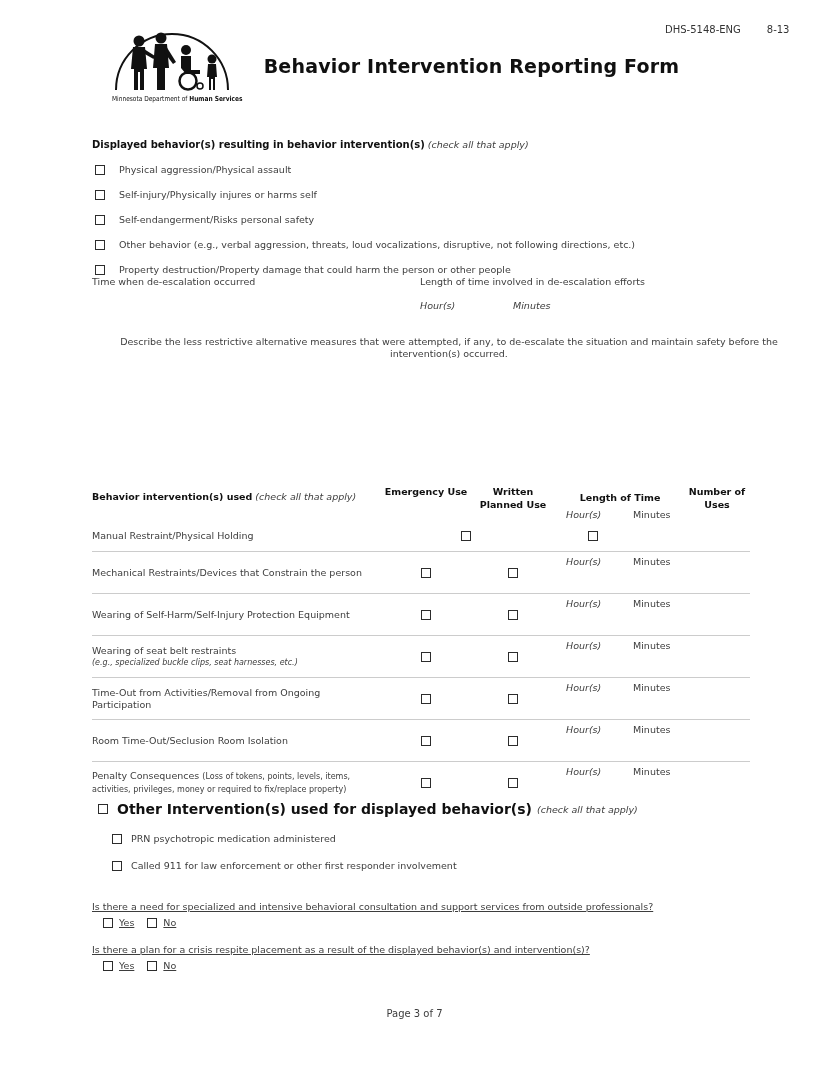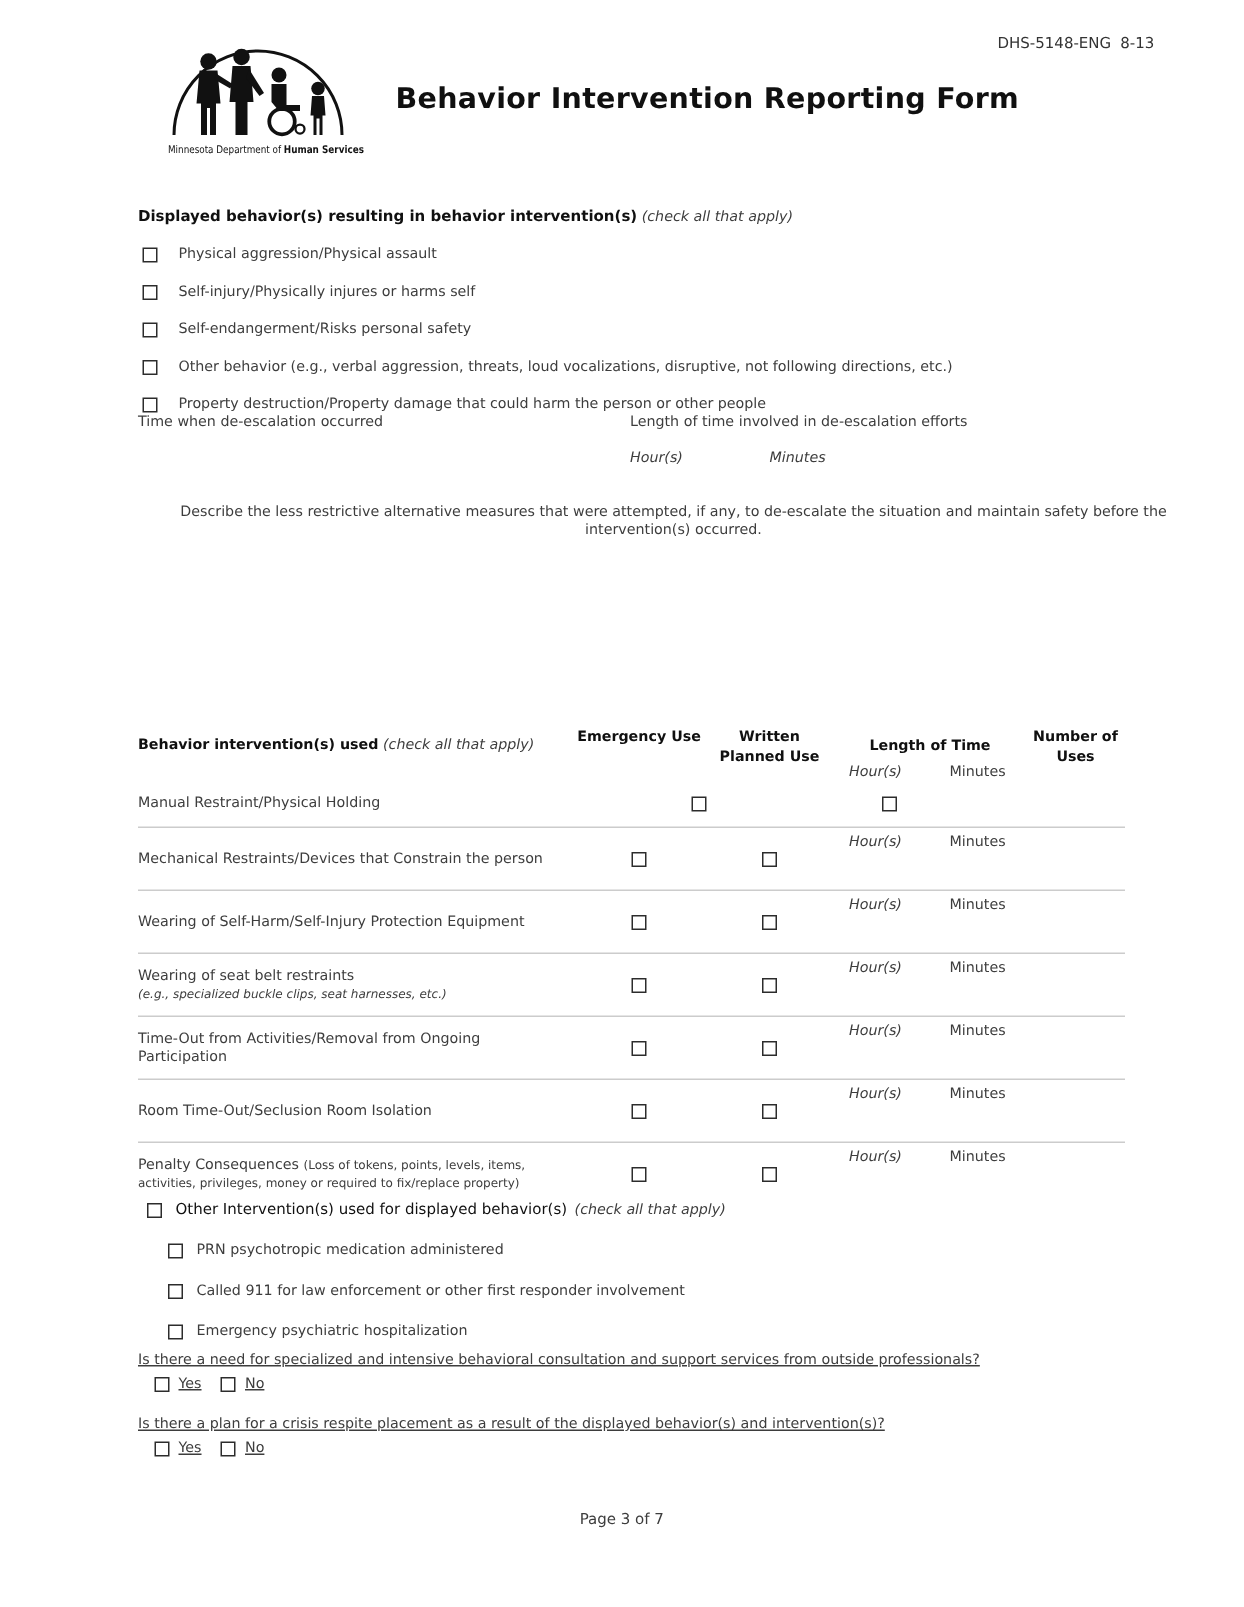--- a/index.html
+++ b/index.html
@@ -11,21 +11,21 @@
   .abs { position:absolute; }
 
   
   .cb {
     display:inline-block; width:8px; height:8px;
     border:1.5px solid #2c2c2c; background:#fff;
     vertical-align:middle; flex:none;
   }
 
   
-  .form-code { left:665px; top:24px; font-size:10px; color:#333; display:flex; gap:6px; }
+  .form-code { left:665px; top:24px; font-size:10px; color:#333; display:flex; gap:26px; }
   .page-title {
     left:114px; right:0; top:55px; text-align:center;
     font-size:19px; font-weight:bold; color:#101010; letter-spacing:0.2px;
   }
   .logo-wrap { left:112px; top:28px; width:150px; }
   .logo-caption {
     font-size:7px; white-space:nowrap; color:#111; margin-top:1px;
     transform:scaleX(0.84); transform-origin:left;
   }
 
@@ -62,21 +62,21 @@
   .t-row + .t-row { border-top:1px solid #cccccc; }
   .t-row .rlabel { line-height:12px; padding-right:2px; }
   .t-row .cbcell { display:flex; justify-content:center; }
   .t-row .hm { align-self:start; padding-top:4px; padding-left:10px; white-space:nowrap; }
   .sub-italic { font-size:8px; font-style:italic; line-height:11px; }
   .inline-note { font-size:8px; }
 
   
   .sec-other { left:98px; top:801px; width:700px; }
   .oi-head { display:flex; align-items:center; }
-  .oi-head .htxt { margin-left:9px; font-size:10px; font-weight:normal; color:#101010; }
+  .oi-head .htxt { margin-left:9px; font-size:14px; font-weight:bold; color:#101010; }
   .oi-head .sec-note { margin-left:5px; }
   .oi-item { display:flex; align-items:center; margin-left:14px; margin-top:16px; }
   .oi-item .lbl { margin-left:9px; }
 
   
   .question { left:92px; width:700px;text-decoration:underline; }
   .q1 { top:901px; } .q2 { top:944px; }
   .yn-row { margin-top:5px; margin-left:11px; display:flex; align-items:center; }
   .yn-row .yn-lbl { margin-left:6px; }
   .yn-row .cb.second { margin-left:13px; }
@@ -288,24 +288,20 @@
       <span class="sec-note">(check all that apply)</span>
     </div>
     <div class="oi-item">
       <span class="cb"></span>
       <span class="lbl">PRN psychotropic medication administered</span>
     </div>
     <div class="oi-item">
       <span class="cb"></span>
       <span class="lbl">Called 911 for law enforcement or other first responder involvement</span>
     </div>
-    <div class="oi-item">
-      <span class="cb"></span>
-      <span class="lbl">Emergency psychiatric hospitalization</span>
-    </div>
   </div>
 
   <div class="abs question q1">
     <div>Is there a need for specialized and intensive behavioral consultation and support services from outside professionals?</div>
     <div class="yn-row">
       <span class="cb"></span>
       <span class="yn-lbl">Yes</span>
       <span class="cb second"></span>
       <span class="yn-lbl">No</span>
     </div>

